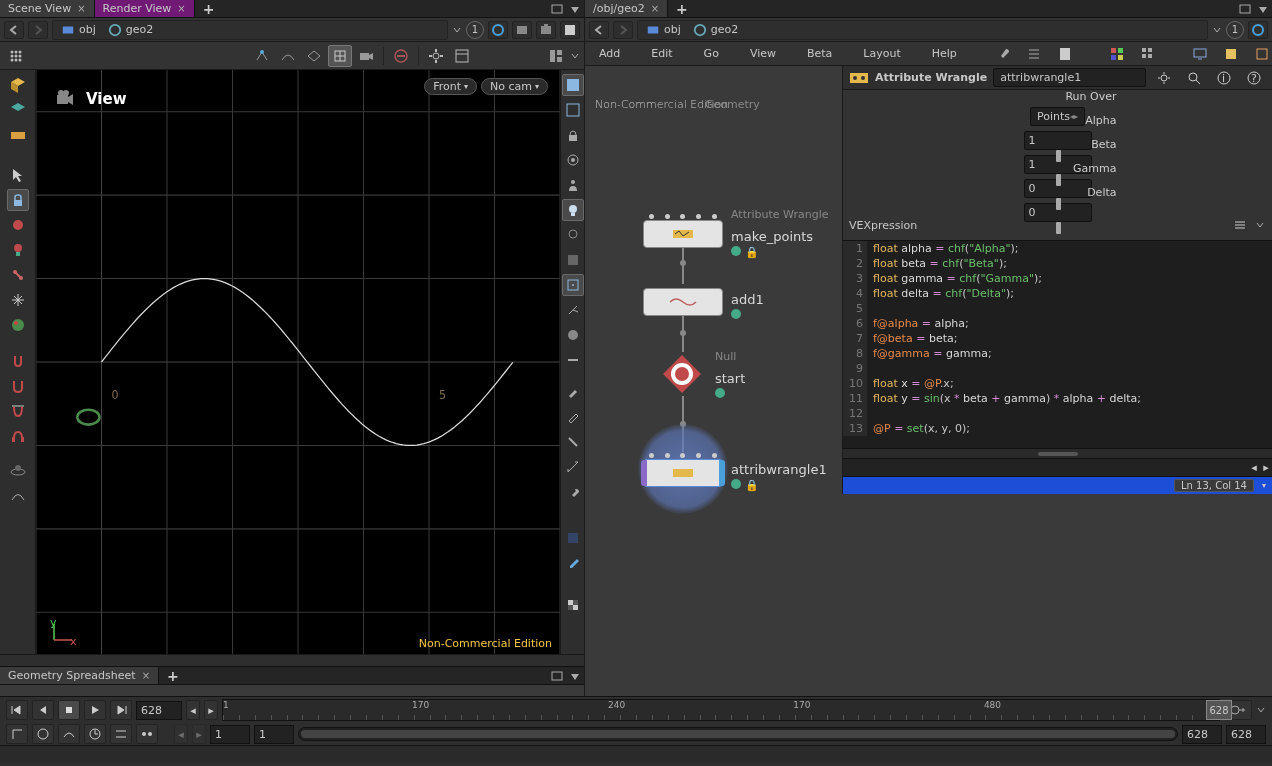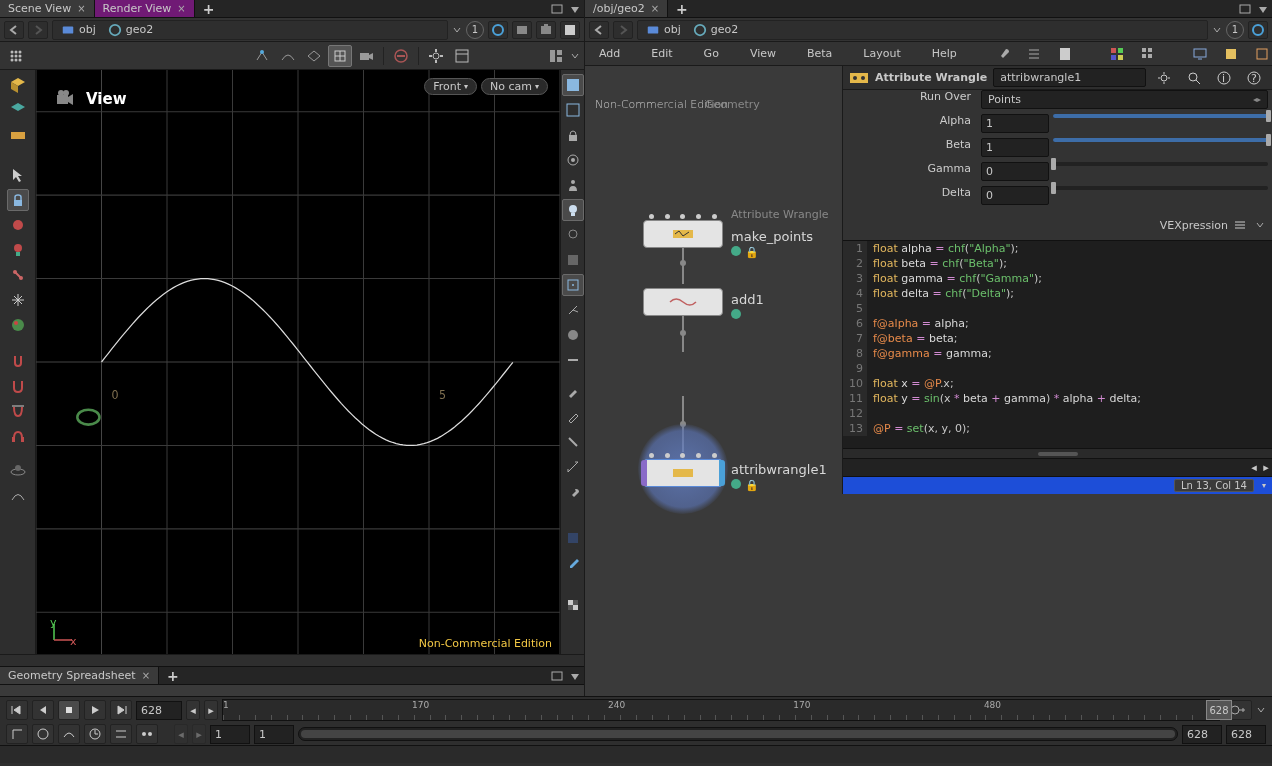--- a/index.html
+++ b/index.html
@@ -70,28 +70,28 @@
   .node-name{color:#d8d8d8;font-size:13px;margin-top:8px;}
   .node-flags{display:flex;gap:4px;margin-top:2px;}
   .flag{width:10px;height:10px;border-radius:50%;}
   .wire{position:absolute;stroke:#888;stroke-width:2;fill:none;}
   .null-node{width:46px;height:46px;display:flex;align-items:center;justify-content:center;}
   .disp-ring{position:absolute;width:90px;height:90px;border-radius:50%;background:radial-gradient(circle,#6a8ad8 0%,#5a72b0 60%,rgba(0,0,0,0) 72%);opacity:.7;}
   
   .parampane{position:absolute;top:0;right:0;width:430px;background:#333;border-left:1px solid #1a1a1a;}
   .param-hdr{display:flex;align-items:center;height:24px;background:#2e2e2e;padding:0 6px;gap:6px;border-bottom:1px solid #1a1a1a;}
   .param-hdr .name-input{flex:1;background:#222;border:1px solid #111;padding:2px 6px;border-radius:2px;}
-  .param-row{display:flex;align-items:flex-start;height:24px;padding:0 4px;gap:4px;}
+  .param-row{display:flex;align-items:center;height:24px;padding:0 4px;gap:4px;flex-direction:column;}
   .param-row label{width:130px;text-align:right;color:#ccc;font-size:11px;padding-right:6px;}
   .param-select{flex:1;background:#222;border:1px solid #111;border-radius:2px;padding:2px 6px;display:flex;align-items:center;justify-content:space-between;}
   .param-num{width:68px;background:#222;border:1px solid #111;border-radius:2px;padding:2px 4px;font-size:11px;}
   .param-slider{flex:1;height:4px;background:#222;position:relative;border-radius:2px;}
   .param-slider .fill{position:absolute;left:0;top:0;bottom:0;background:#3d6da8;border-radius:2px;}
   .param-slider .thumb{position:absolute;top:-4px;width:5px;height:12px;background:#aaa;border-radius:1px;}
-  .vex-hdr{display:flex;align-items:center;justify-content:flex-end;padding:4px 6px;color:#aaa;}
+  .vex-hdr{display:flex;align-items:center;justify-content:space-between;padding:4px 6px;color:#aaa;}
   .code{background:#1e1e1e;font-family:"DejaVu Sans Mono",Consolas,monospace;font-size:11px;line-height:15px;white-space:pre;overflow:auto;height:208px;border-top:1px solid #111;}
   .code-row{display:flex;}
   .gutter{width:24px;text-align:right;color:#777;background:#2a2a2a;padding-right:4px;user-select:none;}
   .code-txt{padding-left:6px;}
   .kw{color:#e4b85e;} .fn{color:#6bbf6b;} .str{color:#6bbf6b;} .at{color:#e78a4a;} .op{color:#d08ad0;} .id{color:#d8d8d8;}
   .status{display:flex;align-items:center;height:18px;background:#1d4ed8;border-top:1px solid #111;padding:0 6px;justify-content:flex-end;gap:8px;}
   .status .tag{background:#3a3a3a;border:1px solid #555;padding:0 6px;border-radius:2px;font-size:10px;}
   
   .timeline{height:70px;background:var(--bg2);border-top:1px solid #111;display:flex;flex-direction:column;}
   .tl-top{display:flex;align-items:center;height:26px;padding:0 6px;gap:4px;}
@@ -733,20 +733,35 @@
               </svg>
             </div>
       <div class="node-labels">
               <span class="node-name">add1</span>
         <div class="node-flags">
                 <span class="flag" style="background:#4a8"></span>
               </div>
             </div>
     </div>
 
+    <div class="node" style="top:284px;left:74px">
+      <div class="null-node">
+        <svg width="46" height="46">
+                <path d="M23 4 L42 23 L23 42 L4 23 Z" fill="#c04a4a"></path>
+                <circle cx="23" cy="23" r="9" fill="none" stroke="#fff" stroke-width="4"></circle>
+              </svg>
+      </div>
+      <div class="node-labels" style="margin-left:2px">
+              <span class="node-type">Null</span>
+              <span class="node-name">start</span>
+        <div class="node-flags">
+                <span class="flag" style="background:#4a8"></span>
+              </div>
+            </div>
+    </div>
 
     <div style="position:absolute;top:358px;left:53px" class="disp-ring"></div>
     <div class="node" style="top:388px;left:58px">
       <div class="node-body" style="border-color:#5a8ad8">
               <div class="node-dots">
                 <span></span>
                 <span></span>
                 <span></span>
                 <span></span>
                 <span></span>

